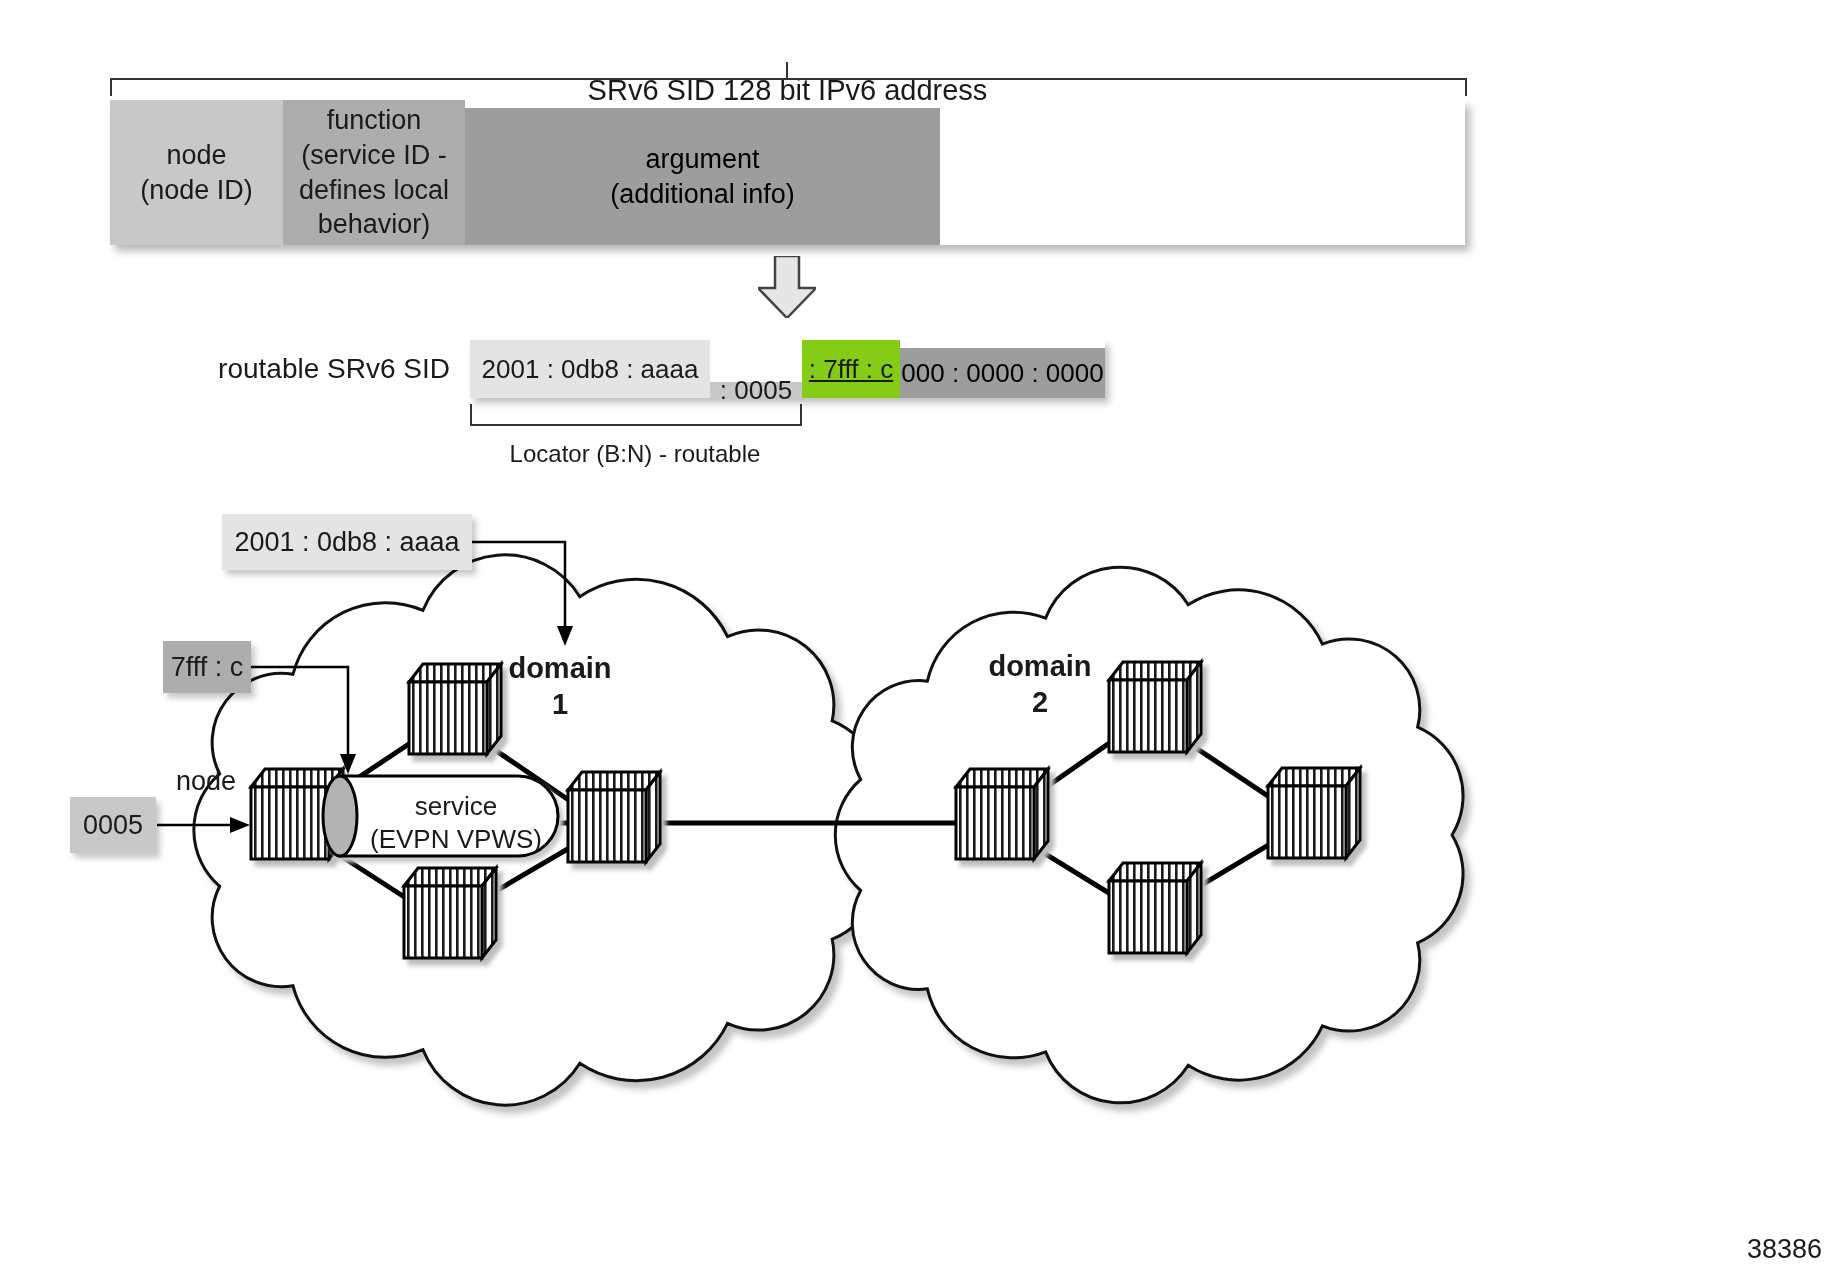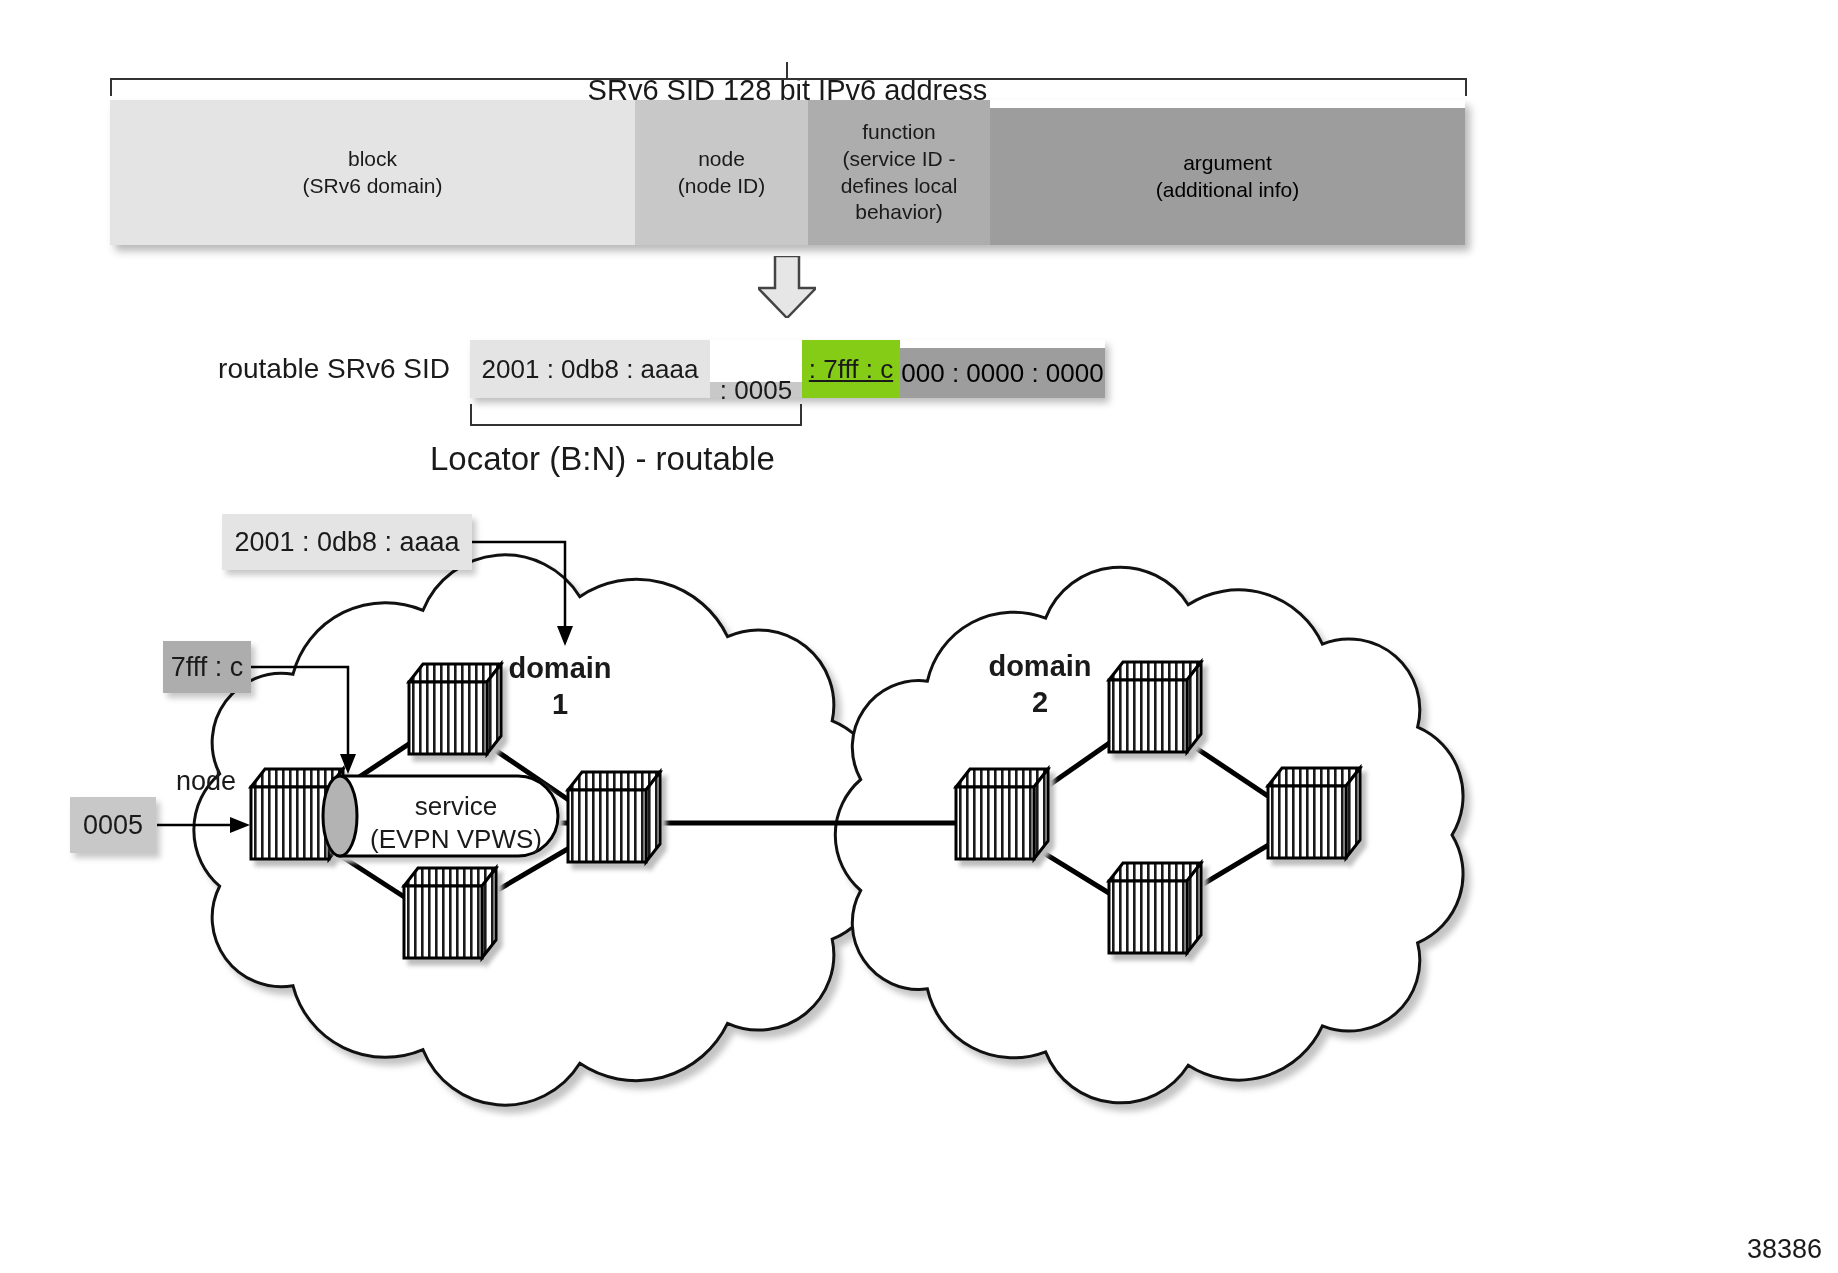--- a/index.html
+++ b/index.html
@@ -20,21 +20,21 @@
     border-top:2px solid #333; border-left:2px solid #333; border-right:2px solid #333;
     z-index:2;
   }
 
   .main-bar {
     left:110px; top:100px; width:1355px; height:145px; display:flex;
     box-shadow:5px 6px 8px rgba(0,0,0,0.28); z-index:2;
   }
   .seg {
     display:flex; align-items:center; justify-content:center; text-align:center;
-    font-size:21px; line-height:1.28; white-space:pre-line;
+    font-size:27px; line-height:1.28; white-space:pre-line;
   }
   .seg-white { color:#000000;margin-top:8px; }
 
   .down-arrow-svg { left:758px; top:256px; z-index:2; }
 
   .example-label {
     left:150px; top:340px; width:300px; height:58px;
     display:flex; align-items:center; justify-content:flex-end;
     font-size:28px; z-index:2;
   }
@@ -46,21 +46,21 @@
     display:flex; align-items:center; justify-content:center;
     font-size:26px; white-space:nowrap;
   }
 
   .locator-bracket {
     left:470px; top:404px; width:328px; height:20px;
     border-left:2px solid #333; border-right:2px solid #333; border-bottom:2px solid #333;
     z-index:2;
   }
   .locator-label {
-    left:430px; top:440px; width:410px; text-align:left; font-size:33px; z-index:2;
+    left:430px; top:440px; width:410px; text-align:center; font-size:24px; z-index:2;
   }
 
   .callout {
     display:flex; align-items:center; justify-content:center;
     font-size:27px; box-shadow:4px 5px 6px rgba(0,0,0,0.22); z-index:2;
   }
   .callout-block    { left:222px; top:514px; width:250px; height:56px; }
   .callout-function { left:163px; top:641px; width:88px;  height:52px; }
   .callout-node     { left:70px;  top:797px; width:86px;  height:56px; }
 
@@ -146,22 +146,20 @@
       <polygon points="340,754 356,754 348,774"></polygon>
       <polygon points="230,817 230,833 250,825"></polygon>
     </g>
   </svg>
 
   <div class="abs title">SRv6 SID 128 bit IPv6 address</div>
   <div class="abs title-tick"></div>
   <div class="abs bracket-top"></div>
 
   <div class="abs main-bar">
-    <div class="seg" style="width: 525px; background-color: rgb(228, 228, 228);">block
-(SRv6 domain)</div>
     <div class="seg" style="width: 173px; background-color: rgb(200, 200, 200);">node
 (node ID)</div>
     <div class="seg" style="width: 182px; background-color: rgb(173, 173, 173);">function
 (service ID -
 defines local
 behavior)</div>
     <div class="seg seg-white" style="width: 475px; background-color: rgb(157, 157, 157);">argument
 (additional info)</div>
   </div>
 

